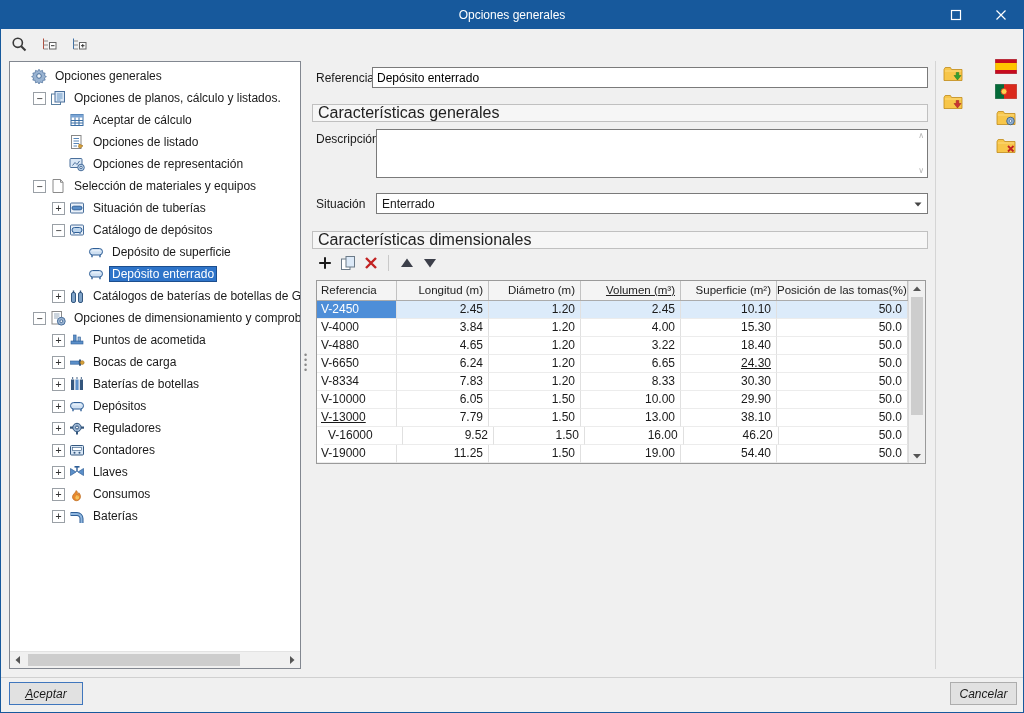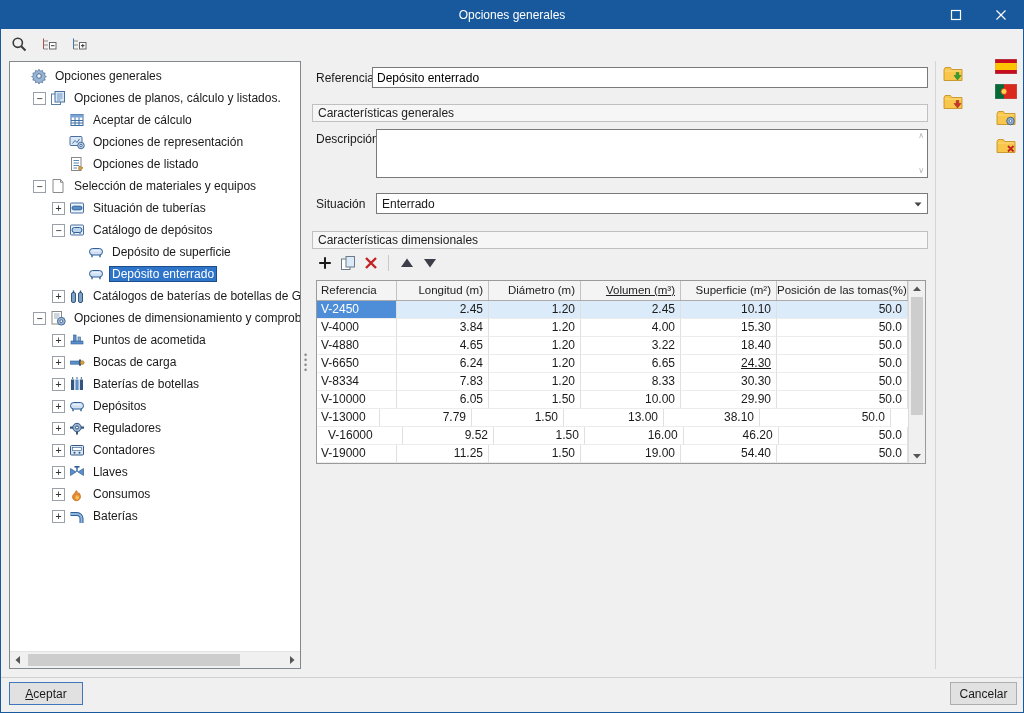--- a/index.html
+++ b/index.html
@@ -24,21 +24,21 @@
   .tlabel{font-size:12px;padding:1px 3px;}
   .sel .tlabel{background:#2e74c9;color:#fff;border:1px solid #1c4e8e;padding:0 2px;}
   .hscroll{position:absolute;left:0;right:0;bottom:0;height:16px;background:#f0f0f0;border-top:1px solid #e3e3e3;display:flex;align-items:center;}
   .sb-btn{width:16px;height:16px;display:flex;align-items:center;justify-content:center;flex:0 0 auto;}
   .h-thumb{height:12px;background:#cdcdcd;width:212px;margin-left:2px;}
   .splitter{position:absolute;left:301px;top:352px;width:7px;height:26px;color:#8a8a8a;font-size:9px;line-height:5px;text-align:center;}
   
   .main-panel{position:absolute;left:311px;top:60px;width:618px;height:608px;}
   .flabel{position:absolute;font-size:12px;color:#1a1a1a;}
   .txt-input{position:absolute;left:60px;top:6px;right:2px;height:21px;border:1px solid #7a7a7a;background:#fff;font-family:"Liberation Sans",sans-serif;font-size:12px;padding:0 4px;box-sizing:border-box;}
-  .ghdr{position:absolute;left:0;right:2px;height:18px;background:#f6f6f6;border:1px solid #c0c0c0;font-size:12px;color:#222;line-height:16px;padding-left:5px;box-sizing:border-box;}
+  .ghdr{position:absolute;left:0;right:2px;height:18px;background:#f6f6f6;border:1px solid #c0c0c0;font-size:16px;color:#222;line-height:16px;padding-left:5px;box-sizing:border-box;}
   .desc-area{position:absolute;left:64px;top:68px;right:2px;height:49px;border:1px solid #7a7a7a;background:#fff;box-sizing:border-box;}
   .desc-area textarea{position:absolute;inset:0;border:none;resize:none;width:100%;height:100%;font-family:"Liberation Sans",sans-serif;font-size:12px;box-sizing:border-box;outline:none;}
   .ta-hint{position:absolute;right:3px;color:#b5b5b5;font-size:8px;line-height:8px;}
   .combo{position:absolute;left:64px;top:132px;right:2px;height:21px;border:1px solid #7a7a7a;background:#fff;box-sizing:border-box;display:flex;align-items:center;}
   .combo-text{flex:1;padding-left:5px;font-size:12px;}
   .combo-arrow{width:18px;height:100%;display:flex;align-items:center;justify-content:center;}
   
   .grid-toolbar{position:absolute;left:4px;top:192px;height:20px;display:flex;align-items:center;gap:6px;}
   .gt-icon{width:17px;height:17px;display:flex;align-items:center;justify-content:center;}
   .gt-sep{width:1px;height:16px;background:#c9c9c9;margin:0 3px;}
@@ -54,21 +54,21 @@
   .rowsel .gcell{background:#dcebfa;}
   .gcell.cellsel{background:#4e8ed8;color:#fff;}
   .vsb{width:17px;background:#f0f0f0;border-left:1px solid #dcdcdc;position:relative;box-sizing:border-box;}
   .vsb .sb-btn{position:absolute;left:0;width:16px;height:15px;}
   .v-thumb{position:absolute;left:2px;right:2px;top:16px;height:118px;background:#cdcdcd;}
   
   .rail-sep{position:absolute;left:934px;top:60px;height:608px;width:1px;background:#d5d5d5;}
   .rail-btn{position:absolute;width:24px;height:22px;display:flex;align-items:center;justify-content:center;}
   
   .bottom-sep{position:absolute;left:0;right:0;top:676px;height:1px;background:#d0d0d0;}
-  .btn{position:absolute;top:681px;height:23px;background:#e1e1e1;border:1px solid #adadad;box-sizing:border-box;display:flex;align-items:center;justify-content:center;font-size:12px;cursor:default;}
+  .btn{position:absolute;top:681px;height:23px;background:#e1e1e1;border:1px solid #adadad;box-sizing:border-box;display:flex;align-items:center;justify-content:center;font-size:12px;cursor:default;font-style:italic;}
   .btn-accept{left:8px;width:74px;border-color:#3f76bd;}
   .btn-cancel{left:949px;width:67px;}
   .btn-label{display:block;}
   .btn-accept .btn-label::first-letter{text-decoration:underline;}
 </style>
 </head>
 <body>
 
 <div class="window">
 
@@ -149,38 +149,38 @@
               <rect x="2" y="2.5" width="12" height="3" fill="#7aa4d4"></rect>
               <path d="M2 8.5h12M2 11h12M6 5.5v8M10 5.5v8" stroke="#3a6ea5" fill="none"></path>
             </svg>
           </span>
           <span class="tlabel">Aceptar de cálculo</span>
         </div>
         <div class="tree-row" style="padding-left: 42px;">
           <span class="ex-spacer"></span>
           <span class="ticon" style="display: inline-block; line-height: 0;">
             <svg width="16" height="16" viewBox="0 0 16 16">
+              <rect x="2.5" y="1.5" width="9.5" height="13" fill="#fff" stroke="#888"></rect>
+              <path d="M4.5 4.5h5.5M4.5 7h5.5M4.5 9.5h5.5M4.5 12h3.5" stroke="#5a87b8" fill="none"></path>
+              <path d="M10 10l4 1.8-2.5 2.2-2-.8z" fill="#d9a33a" stroke="#9a6b1f" stroke-width=".6"></path>
+            </svg>
+          </span>
+          <span class="tlabel">Opciones de listado</span>
+        </div>
+        <div class="tree-row" style="padding-left: 42px;">
+          <span class="ex-spacer"></span>
+          <span class="ticon" style="display: inline-block; line-height: 0;">
+            <svg width="16" height="16" viewBox="0 0 16 16">
               <rect x="1" y="2.5" width="12" height="9" rx="1" fill="#d9e7f6" stroke="#4a6f9b"></rect>
               <path d="M3.5 9.5l2.5-3 2 2 2.5-3.5" fill="none" stroke="#4a6f9b"></path>
               <circle cx="12" cy="11.5" r="3.3" fill="#b8cfe8" stroke="#4a6f9b"></circle>
               <circle cx="12" cy="11.5" r="1.2" fill="#fff" stroke="#4a6f9b"></circle>
             </svg>
           </span>
           <span class="tlabel">Opciones de representación</span>
-        </div>
-        <div class="tree-row" style="padding-left: 42px;">
-          <span class="ex-spacer"></span>
-          <span class="ticon" style="display: inline-block; line-height: 0;">
-            <svg width="16" height="16" viewBox="0 0 16 16">
-              <rect x="2.5" y="1.5" width="9.5" height="13" fill="#fff" stroke="#888"></rect>
-              <path d="M4.5 4.5h5.5M4.5 7h5.5M4.5 9.5h5.5M4.5 12h3.5" stroke="#5a87b8" fill="none"></path>
-              <path d="M10 10l4 1.8-2.5 2.2-2-.8z" fill="#d9a33a" stroke="#9a6b1f" stroke-width=".6"></path>
-            </svg>
-          </span>
-          <span class="tlabel">Opciones de listado</span>
         </div>
         <div class="tree-row" style="padding-left: 23px;">
           <span class="expander">−</span>
           <span class="ticon" style="display: inline-block; line-height: 0;">
             <svg width="16" height="16" viewBox="0 0 16 16">
               <path d="M3 1.5h7.5l2.5 2.8v10.2H3z" fill="#fff" stroke="#8a8a8a"></path>
               <path d="M10.5 1.5v2.8H13" fill="none" stroke="#8a8a8a"></path>
             </svg>
           </span>
           <span class="tlabel">Selección de materiales y equipos</span>
@@ -480,21 +480,21 @@
             </div>
             <div class="grow">
               <span class="gcell c0" style="width: 80px;">V-10000</span>
               <span class="gcell c1" style="width: 92px;">6.05</span>
               <span class="gcell c2" style="width: 92px;">1.50</span>
               <span class="gcell c3" style="width: 100px;">10.00</span>
               <span class="gcell c4" style="width: 96px;">29.90</span>
               <span class="gcell c5" style="width: 131px;">50.0</span>
             </div>
             <div class="grow">
-              <span class="gcell c0" style="width: 63px;">V-13000</span>
+              <span class="gcell c0" style="width: 80px; text-decoration: underline;">V-13000</span>
               <span class="gcell c1" style="width: 92px;">7.79</span>
               <span class="gcell c2" style="width: 92px;">1.50</span>
               <span class="gcell c3" style="width: 100px;">13.00</span>
               <span class="gcell c4" style="width: 96px;">38.10</span>
               <span class="gcell c5" style="width: 131px;">50.0</span>
             </div>
             <div class="grow">
               <span class="gcell c0" style="width: 80px; margin-left: 7px;">V-16000</span>
               <span class="gcell c1" style="width: 92px;">9.52</span>
               <span class="gcell c2" style="width: 92px;">1.50</span>

